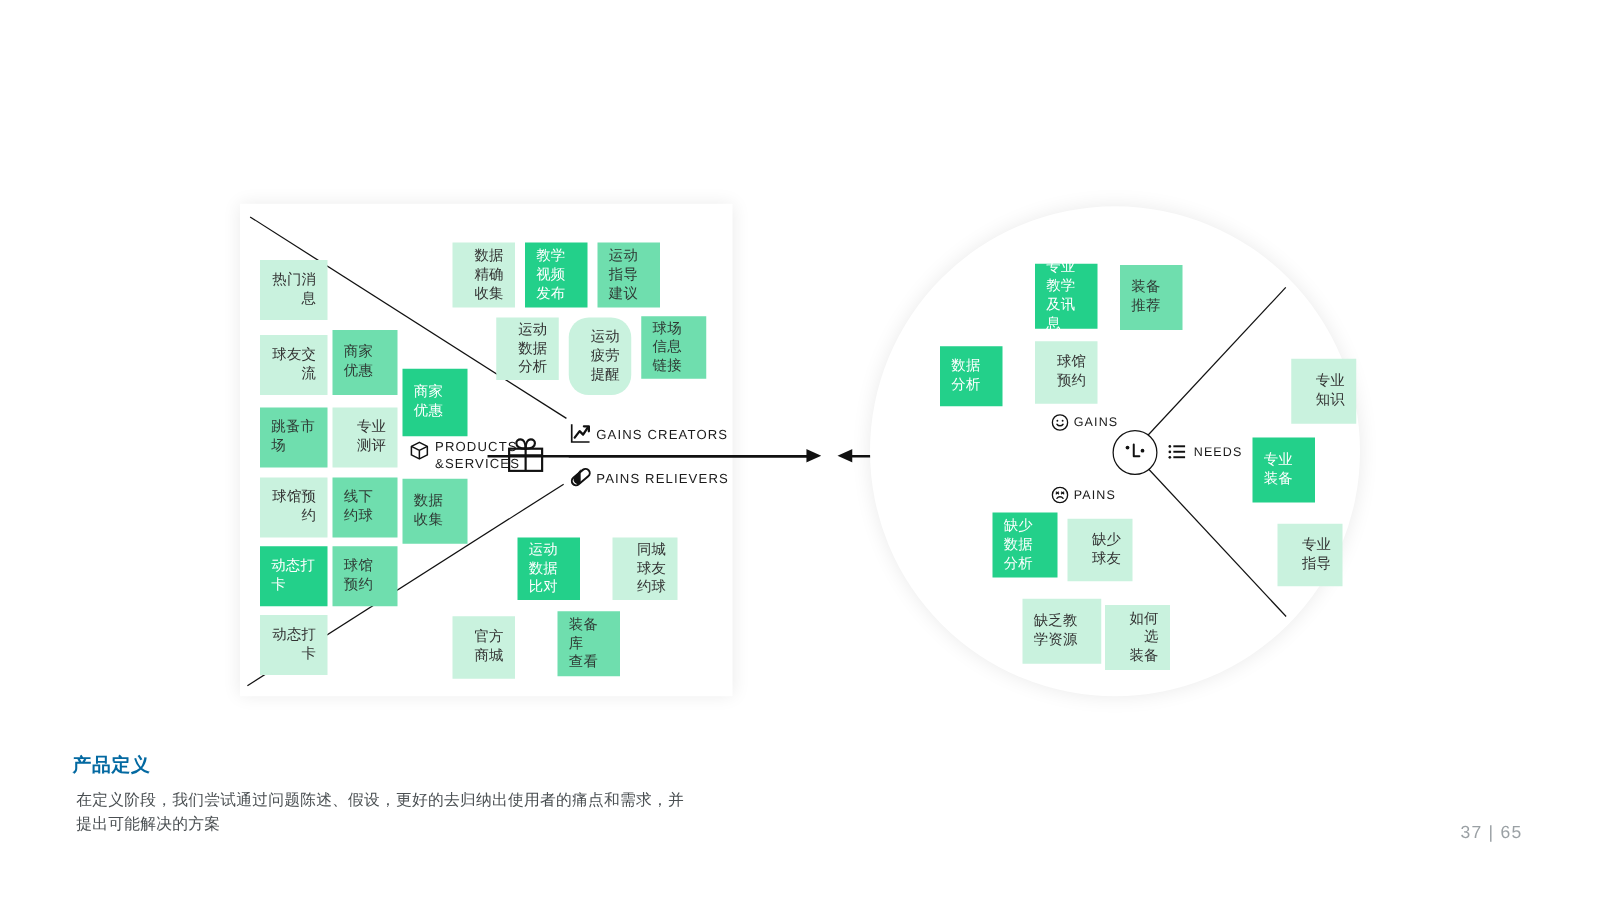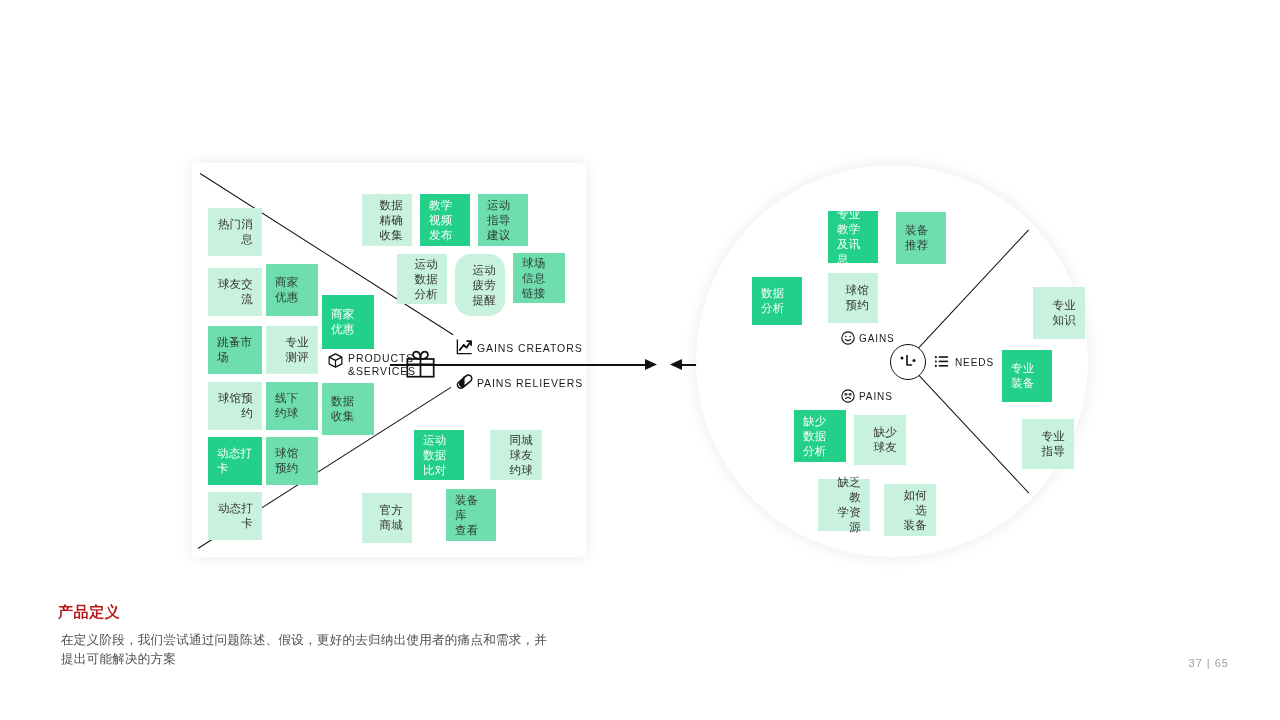--- a/index.html
+++ b/index.html
@@ -113,38 +113,38 @@
     font-size: 10px;
     letter-spacing: 0.9px;
     color: #1a1a1a;
   }
 
   
   #footer { position: absolute; left: 58px; top: 603px; }
   #footer-title {
     font-size: 15px;
     font-weight: bold;
-    color: #b91c1c;
+    color: #0369a1;
     letter-spacing: 0.6px;
     margin: 0 0 9px 0;
   }
   #footer-body {
     font-size: 12.6px;
     line-height: 19px;
     color: #4a4f52;
     letter-spacing: 0.2px;
     white-space: pre-line;
     margin: 3px;
     max-width: 580px;
   }
   #page-num {
     position: absolute;
-    right: 51px;
+    right: 62px;
     top: 657px;
-    font-size: 11px;
+    font-size: 14px;
     color: #9aa0a4;
     letter-spacing: 1px;
   }
 </style>
 </head>
 <body>
 
 <div id="stage">
 
   <div id="vp-panel">
@@ -236,21 +236,21 @@
 及讯息</div>
       <div class="card shade-2" style="left: 896px; top: 212px; width: 50px; height: 52px;">装备推荐</div>
       <div class="card shade-3" style="left: 752px; top: 277px; width: 50px; height: 48px;">数据分析</div>
       <div class="card shade-1" style="left: 828px; top: 273px; width: 50px; height: 50px;">球馆预约</div>
       <div class="card shade-1" style="left: 1033px; top: 287px; width: 52px; height: 52px;">专业知识</div>
       <div class="card shade-3" style="left: 1002px; top: 350px; width: 50px; height: 52px;">专业装备</div>
       <div class="card shade-3" style="left: 794px; top: 410px; width: 52px; height: 52px;">缺少
 数据分析</div>
       <div class="card shade-1" style="left: 854px; top: 415px; width: 52px; height: 50px;">缺少球友</div>
       <div class="card shade-1" style="left: 1022px; top: 419px; width: 52px; height: 50px;">专业指导</div>
-      <div class="card shade-1" style="left: 818px; top: 479px; width: 52px; height: 52px;">缺乏教
+      <div class="card shade-1" style="left: 818px; top: 479px; width: 63px; height: 52px;">缺乏教
 学资源</div>
       <div class="card shade-1" style="left: 884px; top: 484px; width: 52px; height: 52px;">如何选
 装备</div>
     </div>
 
   <div id="hub-face">
     <svg width="34" height="34" viewBox="0 0 34 34">
       <circle cx="11" cy="13" r="1.5" fill="#111"></circle>
       <circle cx="23" cy="15.5" r="1.5" fill="#111"></circle>
       <path d="M16 10.5V20h4.5" fill="none" stroke="#111" stroke-width="1.6" stroke-linecap="round" stroke-linejoin="round"></path>

